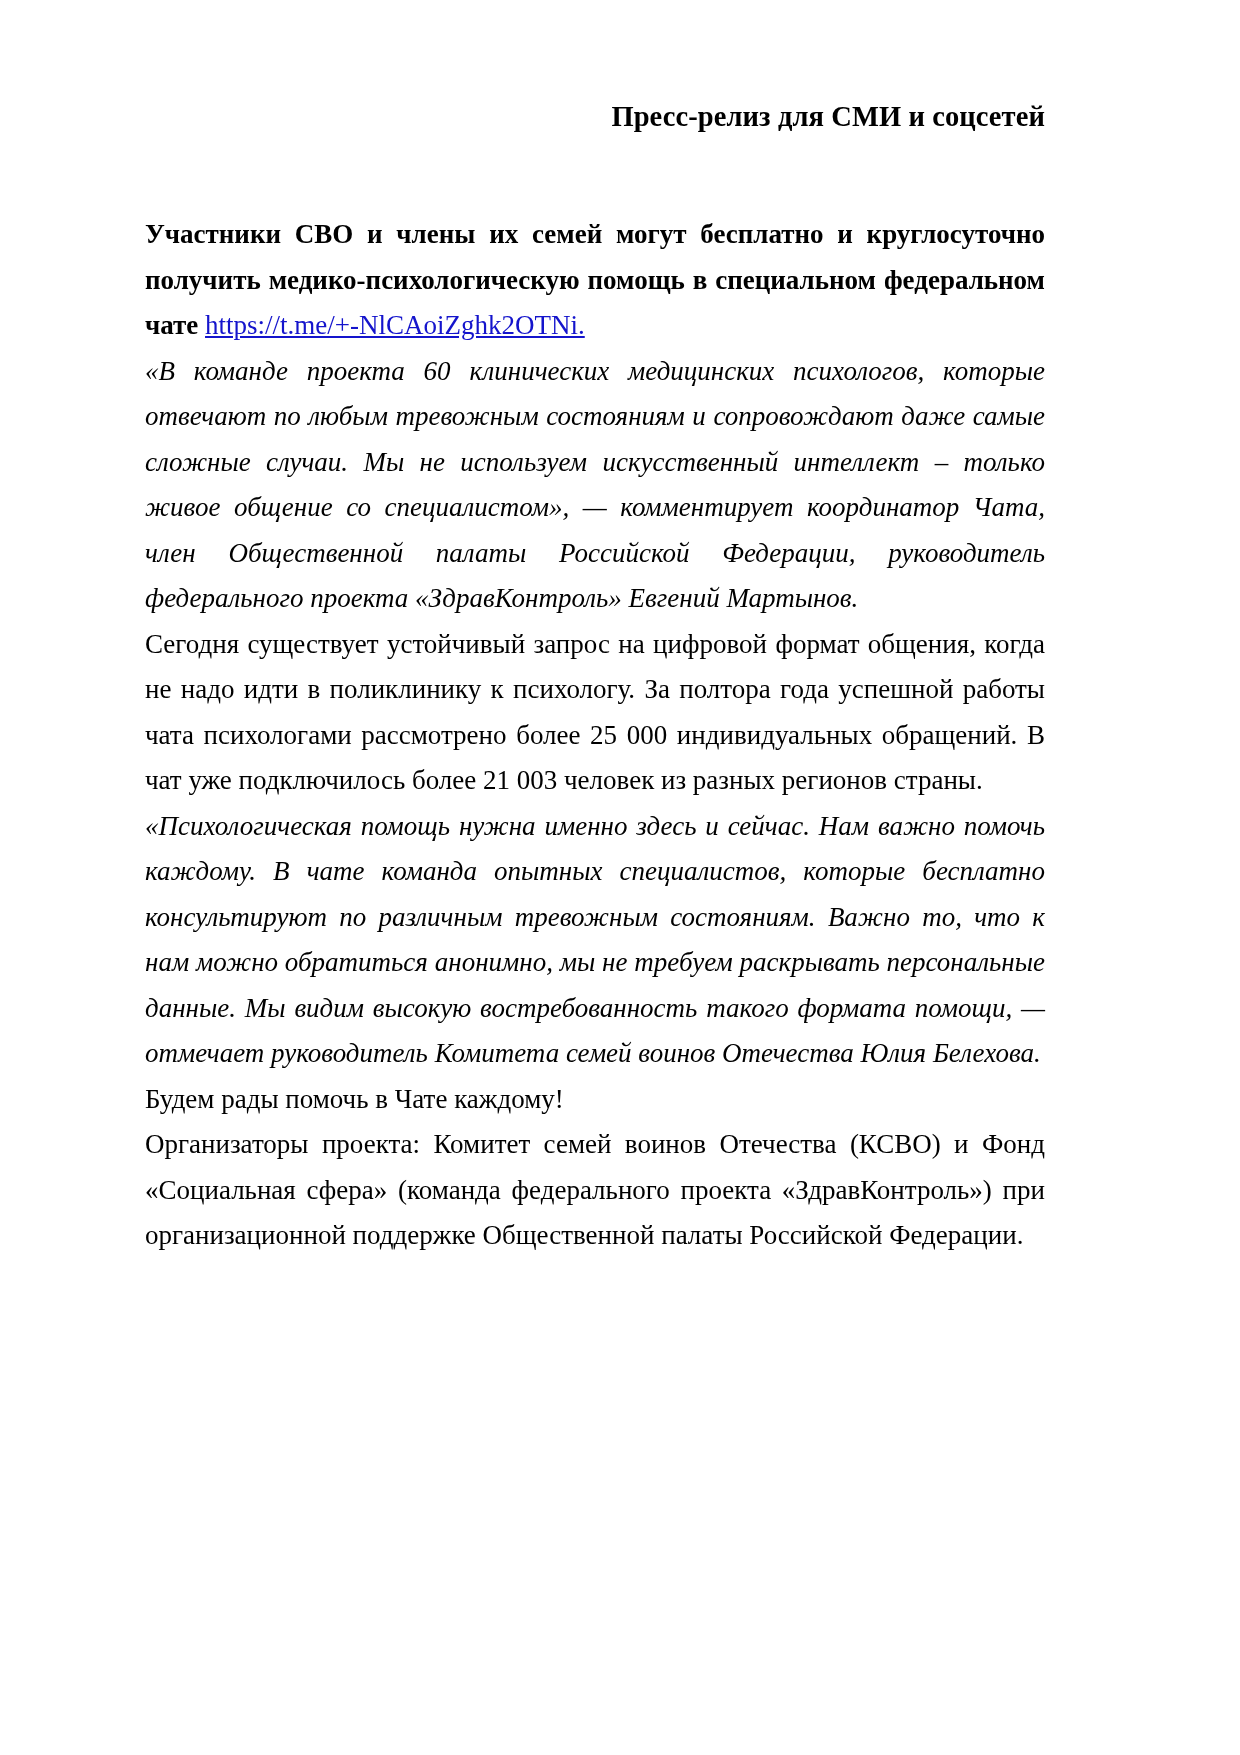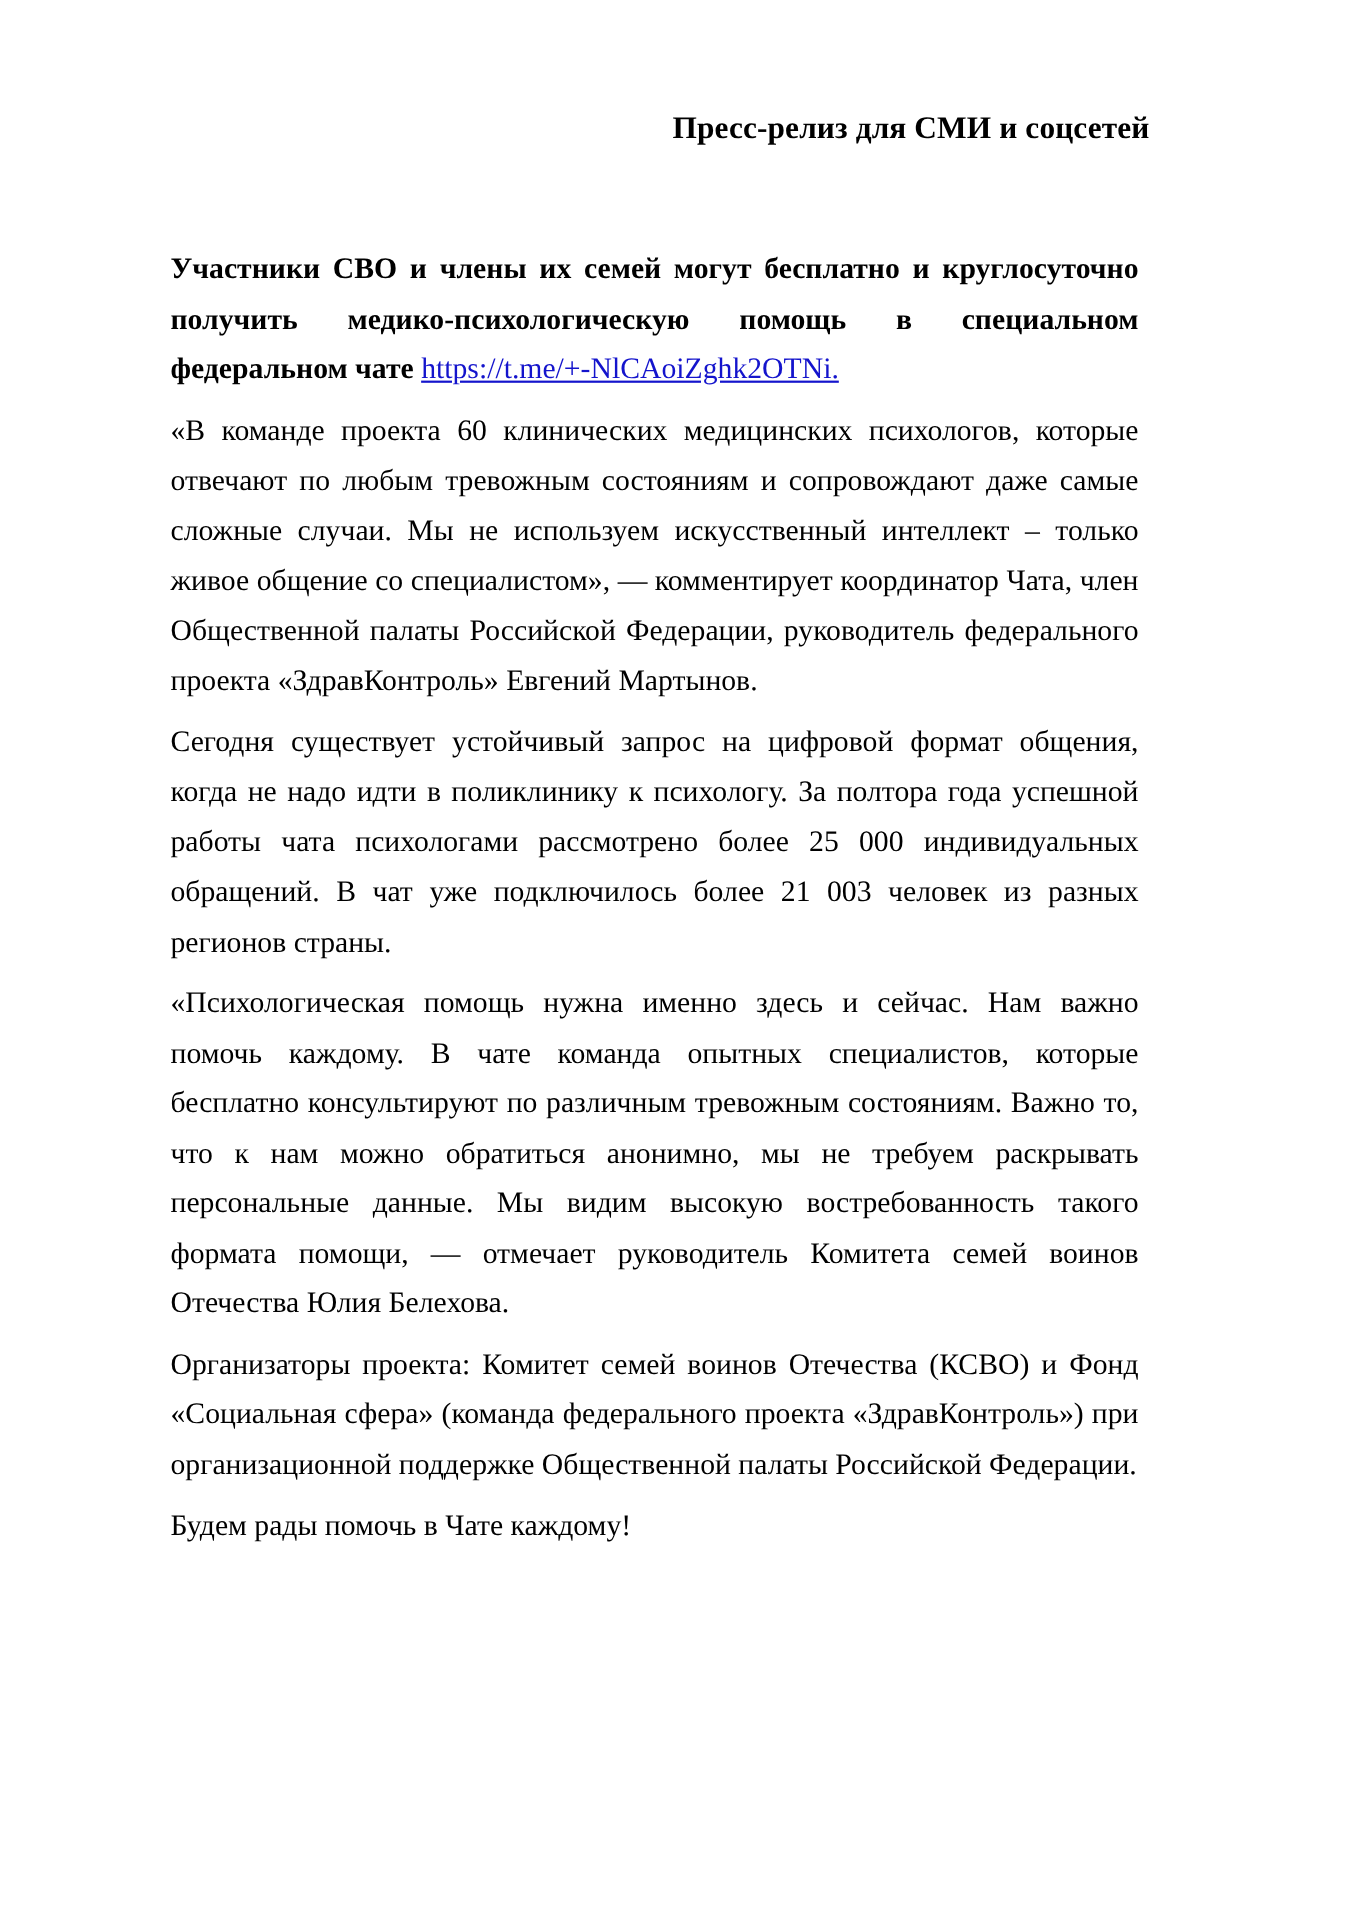--- a/index.html
+++ b/index.html
@@ -29,34 +29,35 @@
     font-weight: bold;
     font-size: 28.5px;
     line-height: 1.2;
     color: #000000;
     letter-spacing: 0.1px;
   }
   .spacer-after-header {
     height: 78px;
   }
   p {
-    margin: 10px;
+    margin: 0;
     font-family: "Liberation Serif", "DejaVu Serif", serif;
     font-size: 27px;
     color: #000000;
     text-align: justify;
     text-justify: inter-word;
     line-height: 45.5px;
     -webkit-hyphens: none;
     hyphens: none;
   }
   p.lead {
     font-weight: bold;
   }
   p.quote {
+    font-style: italic;
   }
   p.plain {
     font-weight: normal;
     font-style: normal;
   }
   .link {
     color: #1414CC;
     text-decoration: underline;
     text-underline-offset: 2px;
     font-weight: normal;
@@ -81,19 +82,19 @@
     <div class="spacer-after-header"></div>
 
     <p class="lead"><span>Участники СВО и члены их семей могут бесплатно и круглосуточно получить медико-психологическую помощь в специальном федеральном чате</span> <a class="link" href="#">https://t.me/+-NlCAoiZghk2OTNi.</a></p>
 
     <p class="quote">«В команде проекта 60 клинических медицинских психологов, которые отвечают по любым тревожным состояниям и сопровождают даже самые сложные случаи. Мы не используем искусственный интеллект – только живое общение со специалистом», — комментирует координатор Чата, член Общественной палаты Российской Федерации, руководитель федерального проекта «ЗдравКонтроль» Евгений Мартынов.</p>
 
     <p class="plain">Сегодня существует устойчивый запрос на цифровой формат общения, когда не надо идти в поликлинику к психологу. За полтора года успешной работы чата психологами рассмотрено более 25 000 индивидуальных обращений. В чат уже подключилось более 21 003 человек из разных регионов страны.</p>
 
     <p class="quote">«Психологическая помощь нужна именно здесь и сейчас. Нам важно помочь каждому. В чате команда опытных специалистов, которые бесплатно консультируют по различным тревожным состояниям. Важно то, что к нам можно обратиться анонимно, мы не требуем раскрывать персональные данные. Мы видим высокую востребованность такого формата помощи, — отмечает руководитель Комитета семей воинов Отечества Юлия Белехова.</p>
 
+    <p class="plain">Будем рады помочь в Чате каждому!</p>
+
     <p class="plain">Организаторы проекта: Комитет семей воинов Отечества (КСВО) и Фонд «Социальная сфера» (команда федерального проекта «ЗдравКонтроль») при организационной поддержке Общественной палаты Российской Федерации.</p>
-
-    <p class="plain">Будем рады помочь в Чате каждому!</p>
 
 
   </div>
 </div>
 
 </body></html>

